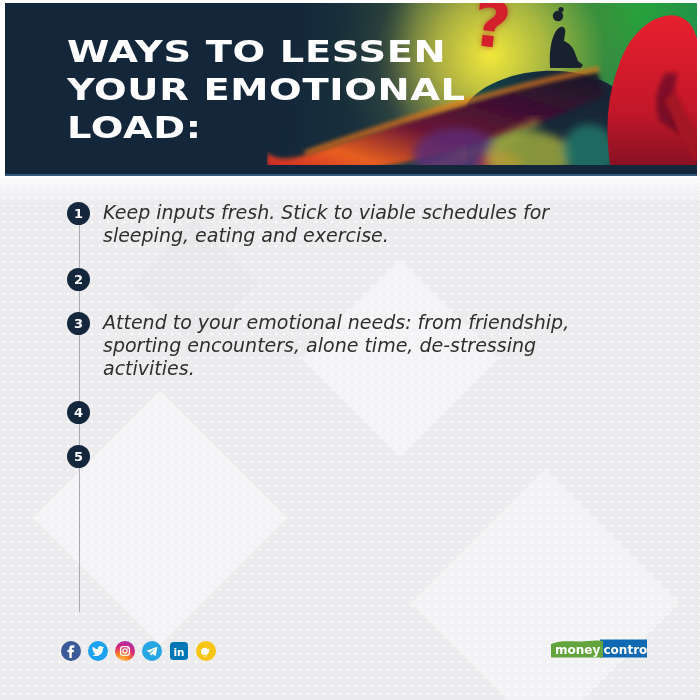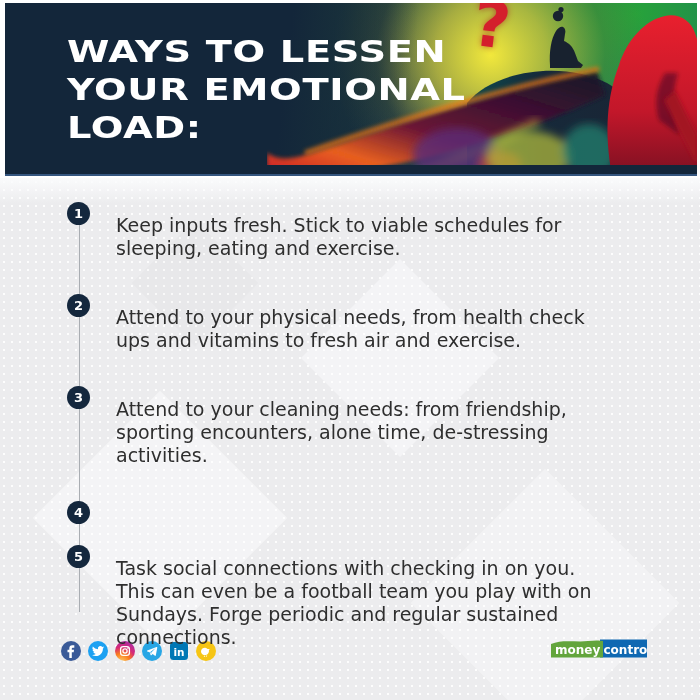--- a/index.html
+++ b/index.html
@@ -59,22 +59,22 @@
     list-style:none; margin:0; padding:0;
     display:flex; flex-direction:column; gap:20px;
   }
   .item { display:flex; align-items:flex-start; gap:13px; position:relative; z-index:2; }
   .num {
     flex:0 0 23px; width:23px; height:23px; border-radius:50%;
     background:#14273d; color:#ffffff; font-size:13px; font-weight:bold;
     display:flex; align-items:center; justify-content:center; margin-top:1px;
   }
   .txt {
-    margin:13px; font-size:19px; line-height:23px; color:#2e2e2e;
-    white-space:pre-line; max-width:575px;
+    margin:0; font-size:19px; line-height:23px; color:#2e2e2e;
+    white-space:pre-line; max-width:575px;font-style:italic;
   }
 
   
   .social { position:absolute; left:61px; top:463px; display:flex; gap:7px; }
   .sicon { width:20px; height:20px; display:block; cursor:pointer; }
   .logo  { position:absolute; right:52px; top:459px; width:98px; height:22px; }
 </style>
 </head>
 <body>
 
@@ -158,38 +158,32 @@
     <div class="connector"></div>
 
     <ol class="list">
       <li class="item">
         <span class="num">1</span>
         <p class="txt">Keep inputs fresh. Stick to viable schedules for
 sleeping, eating and exercise.</p>
       </li>
       <li class="item">
         <span class="num">2</span>
-        <p class="txt">Attend to your physical needs, from health check
-ups and vitamins to fresh air and exercise.</p>
       </li>
       <li class="item">
         <span class="num">3</span>
-        <p class="txt">Attend to your cleaning needs: from friendship,
+        <p class="txt">Attend to your emotional needs: from friendship,
 sporting encounters, alone time, de-stressing
 activities.</p>
       </li>
       <li class="item">
         <span class="num">4</span>
       </li>
       <li class="item">
         <span class="num">5</span>
-        <p class="txt">Task social connections with checking in on you.
-This can even be a football team you play with on
-Sundays. Forge periodic and regular sustained
-connections.</p>
       </li>
     </ol>
 
     <div class="social">
       <span class="sicon">
         <svg width="20" height="20" viewBox="0 0 20 20">
           <circle cx="10" cy="10" r="10" fill="#3a5a98"></circle>
           <path fill="#fff" d="M11.7 6.7h1.6V4.3h-2c-2 0-3 1.2-3 3v1.5H6.5v2.4h1.8V17h2.5v-5.8h1.9l.3-2.4h-2.2V7.5c0-.5.3-.8.9-.8z"></path>
         </svg>
       </span>

